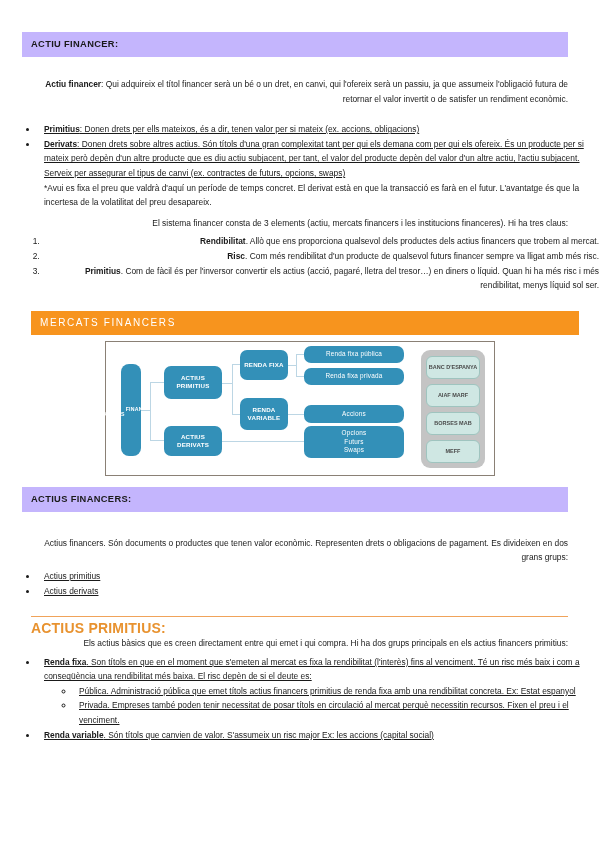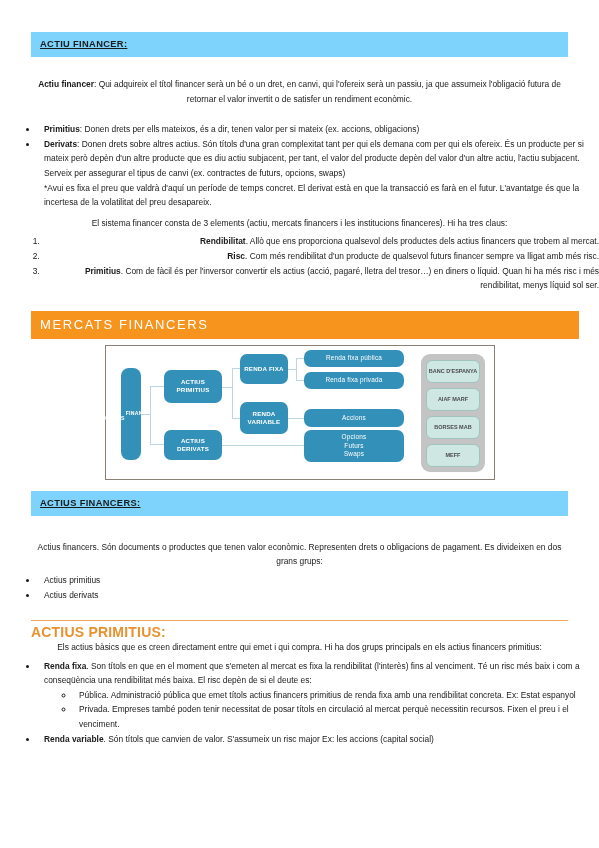--- a/index.html
+++ b/index.html
@@ -18,73 +18,72 @@
   .page {
     position: relative;
     width: 599px;
     height: 848px;
     padding: 0;
     box-sizing: border-box;
   }
 
   
   .band {
-    background: #7dd3fc;
-    margin: 0 31px 0 31px;
+    background: #c4b5fd;
+    margin: 0 31px 0 22px;
     padding: 7px 9px 8px 9px;
     box-sizing: border-box;
-    text-decoration: underline;
   }
   .band-title {
     font-size: 9.3px;
     font-weight: bold;
     letter-spacing: 0.35px;
     color: #1a1a1a;
   }
 
   .band-orange {
     background: #f7941e;
     margin: 0 20px 0 31px;
     padding: 6px 9px 7px 9px;
     box-sizing: border-box;
   }
   .band-orange .band-title {
     color: #ffffff;
     letter-spacing: 1.6px;
     font-weight: normal;
-    font-size: 13px;
+    font-size: 10px;
   }
 
   
   .content {
     margin: 0 31px;
     font-size: 8.4px;
     line-height: 14.6px;
   }
   p.para {
     margin: 0;
     padding: 0;
-    text-align: center;
+    text-align: right;
   }
   .spacer-12 { height: 12px; }
   .spacer-8  { height: 8px; }
   .spacer-6  { height: 6px; }
   .spacer-4  { height: 4px; }
   .spacer-3  { height: 3px; }
 
   b, .b { font-weight: bold; }
 
   
   ul.bul, ol.num {
     margin: 0;
     padding: 0 0 0 38px;
     font-size: 8.4px;
     line-height: 14.6px;
   }
-  ul.bul { list-style: disc; }
+  ul.bul { list-style: disc; text-decoration: underline; }
   ul.bul li { padding-left: 6px; }
   ol.num { list-style: decimal; padding-left: 42px; }
   ol.num li { padding-left: 6px; text-align: right; }
   ul.sub {
     margin: 0;
     padding: 0 0 0 30px;
     list-style: circle;
   }
   ul.sub li { padding-left: 5px; }
   li { margin: 0; }

